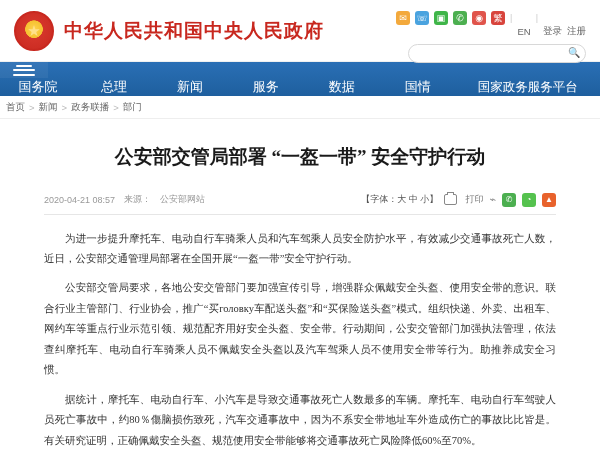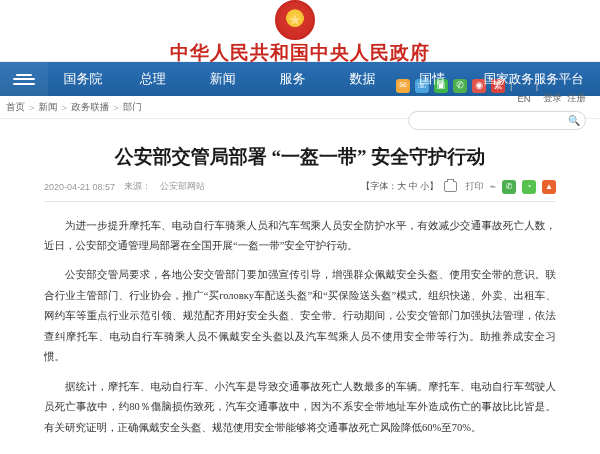--- a/index.html
+++ b/index.html
@@ -17,21 +17,20 @@
 
   
   .header {
     height: 62px;
     background: #ffffff;
     display: flex;
     align-items: center;
     padding: 0 14px;
     box-sizing: border-box;
     border-bottom: 1px solid #f0f0f0;
-    flex-direction: column;
   }
   .emblem {
     width: 40px;
     height: 40px;
     border-radius: 50%;
     background: radial-gradient(circle at 50% 45%, #ffd24d 0%, #f5c131 32%, #d4342a 34%, #c8281f 100%);
     border: 2px solid #c8281f;
     box-sizing: border-box;
     position: relative;
     flex: 0 0 auto;
@@ -125,20 +124,21 @@
     line-height: 10px;
   }
 
   
   .navbar {
     height: 34px;
     background: linear-gradient(180deg, #2a6fb5 0%, #1e5f9e 100%);
     display: flex;
     align-items: stretch;
     color: #fff;
+    flex-direction: column;
   }
   .nav-home {
     width: 48px;
     display: flex;
     align-items: center;
     justify-content: center;
     background: rgba(255,255,255,0.06);
   }
   .nav-home-icon {
     display: block;
@@ -192,21 +192,21 @@
   .article-title {
     text-align: center;
     font-size: 19px;
     font-weight: bold;
     color: #1a1a1a;
     line-height: 1.5;
     font-family: "Liberation Serif", serif;
     margin-top: 8px;
   }
   .meta-row {
-    margin-top: 8px;
+    margin-top: 21px;
     display: flex;
     align-items: center;
     border-bottom: 1px solid #e6e6e6;
     padding-bottom: 7px;
     font-size: 9px;
     color: #999;
     gap: 8px;
   }
   .meta-left { display: flex; gap: 9px; align-items: center; }
   .meta-right {

